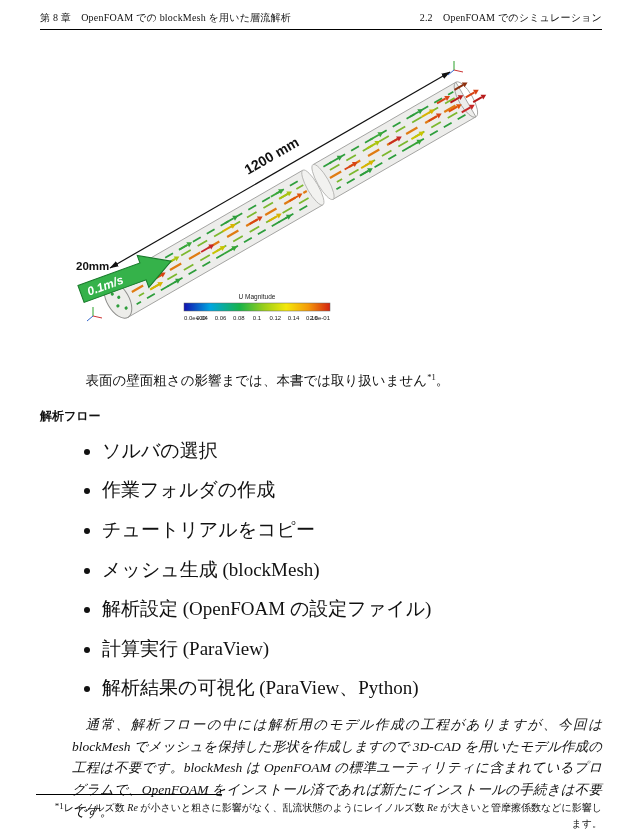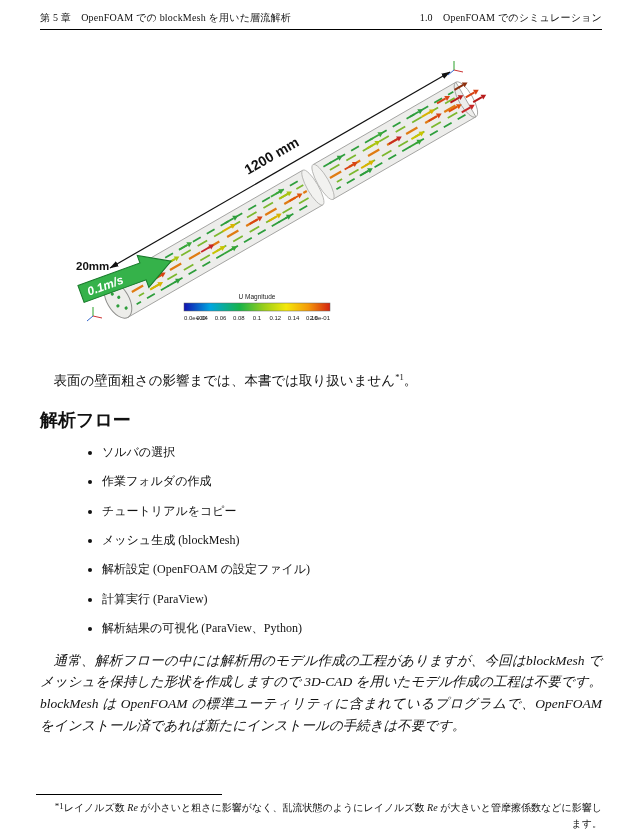--- a/index.html
+++ b/index.html
@@ -9,41 +9,41 @@
     position:relative;overflow:hidden;
   }
   .page{padding:0 40px;}
   .header{display:flex;justify-content:space-between;padding-top:11px;font-size:10px;letter-spacing:.2px;}
   .hrule{border-bottom:1.2px solid #000;margin-top:4px;}
   .figure{position:relative;height:296px;margin-top:28px;}
   .figure svg{position:absolute;left:33px;top:0;}
   .caption{text-align:center;font-family:"Liberation Sans","DejaVu Sans",sans-serif;font-weight:bold;font-size:12.5px;margin-top:10px;}
   .cap-marker{font-size:11px;margin-right:5px;}
   .para{font-size:13.5px;line-height:1.62;margin:0;}
-  .indent{text-indent:1em;}
+  .indent{text-indent:1em;margin-left:32px;}
   .p1{margin-top:16px;}
-  h2{font-family:"Liberation Sans","DejaVu Sans",sans-serif;font-size:18px;margin:16px 0 10px;}
+  h2{font-family:"Liberation Sans","DejaVu Sans",sans-serif;font-size:12px;margin:16px 0 10px;}
   ul{list-style:disc;margin:6px 0 0 0;padding-left:62px;}
-  li{font-size:12px;line-height:1.45;margin:12px 0;}
+  li{font-size:19px;line-height:1.45;margin:12px 0;}
   .p3{margin-top:6px;text-align:justify;font-style:italic;}
   sup.fnmark{font-size:8.5px;}
   .footnote{position:absolute;left:36px;right:40px;top:794px;font-size:10px;line-height:1.55;text-align:right;}
   .fnrule{width:186px;border-top:1px solid #000;margin-bottom:5px;}
   .fn{padding-left:18px;}
   .fn-marker{display:inline-block;width:18px;margin-left:-18px;font-size:9px;vertical-align:2px;}
   .fn i{font-style:italic;}
 </style>
 </head>
 <body>
 
 <div class="page">
 
   <div class="header">
-    <span>第 5 章　OpenFOAM での blockMesh を用いた層流解析</span>
-    <span>1.0　OpenFOAM でのシミュレーション</span>
+    <span>第 8 章　OpenFOAM での blockMesh を用いた層流解析</span>
+    <span>2.2　OpenFOAM でのシミュレーション</span>
   </div>
   <div class="hrule"></div>
 
   <div class="figure">
     <svg width="462" height="292" viewBox="0 0 462 292">
       <defs>
         <g id="va">
           <line x1="0" y1="0" x2="10" y2="0" stroke="currentColor" stroke-width="2"></line>
           <polygon points="10,-2.8 15,0 10,2.8" fill="currentColor"></polygon>
         </g>

